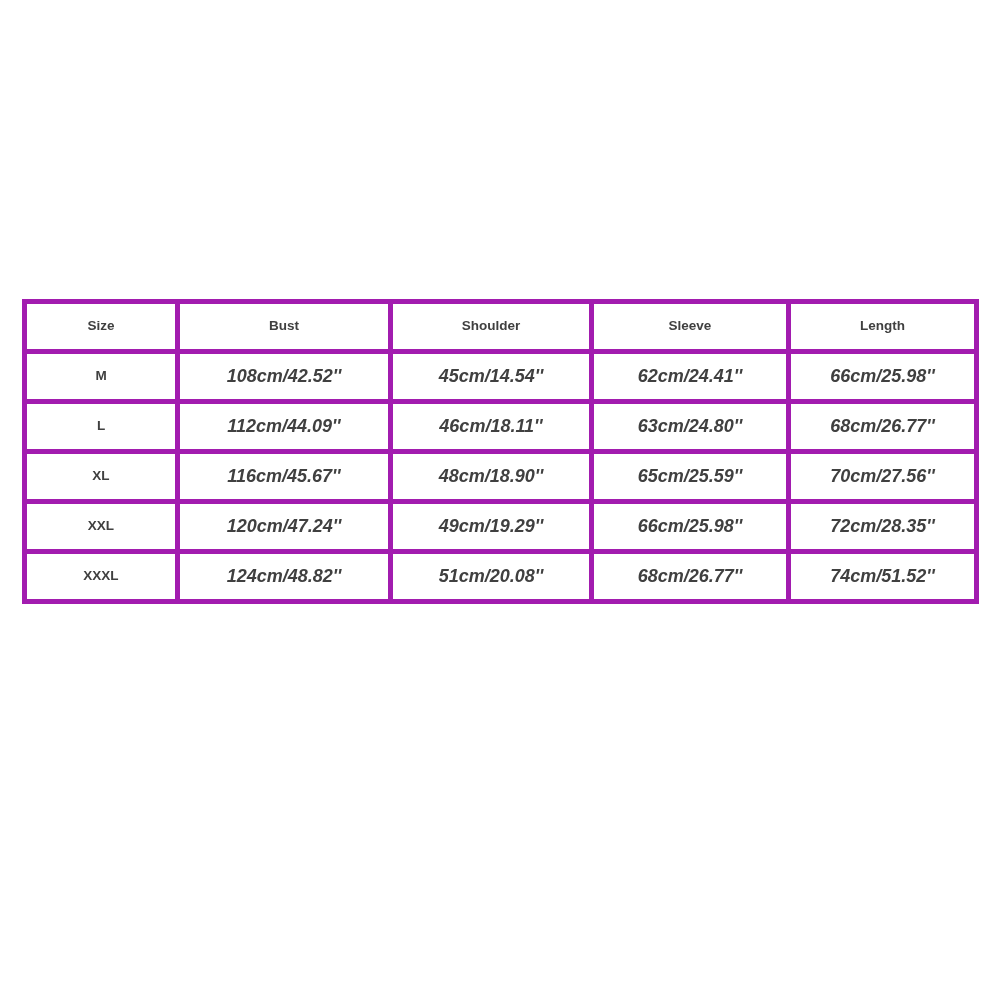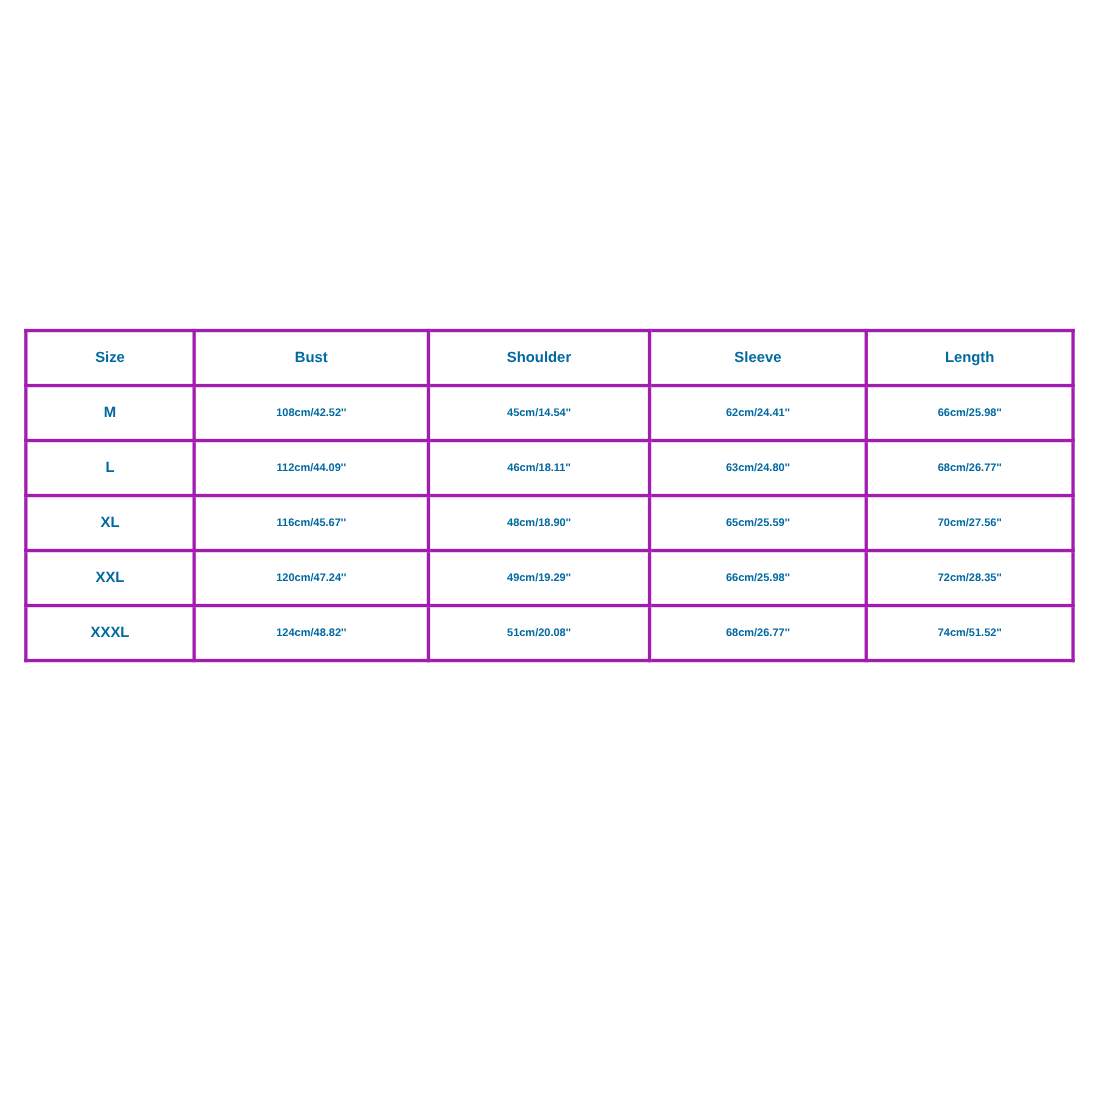--- a/index.html
+++ b/index.html
@@ -31,41 +31,42 @@
     table-layout: fixed;
   }
   table.size-chart col.c-size   { width: 153px; }
   table.size-chart col.c-bust   { width: 213px; }
   table.size-chart col.c-should { width: 201px; }
   table.size-chart col.c-sleeve { width: 197px; }
   table.size-chart col.c-length { width: 188px; }
 
   table.size-chart th,
   table.size-chart td {
-    border: 3px solid #a21caf;
+    border: 5px solid #a21caf;
     height: 50px;
     padding: 0 4px;
     text-align: center;
     vertical-align: middle;
-    color: #0369a1;
+    color: #404040;
     font-size: 13px;
     line-height: 1.2;
     box-sizing: border-box;
   }
   table.size-chart thead th {
     font-weight: bold;
     font-size: 13.5px;
   }
   table.size-chart tbody td.cell-size {
     font-weight: bold;
     font-size: 13.5px;
   }
   table.size-chart tbody td.cell-val {
     font-weight: bold;
-    font-size: 10px;
+    font-size: 18px;
+    font-style: italic;
   }
 </style>
 </head>
 <body>
 
 <div id="page">
   <div id="size-chart-wrap">
     <table class="size-chart">
       <colgroup>
         <col class="c-size">

